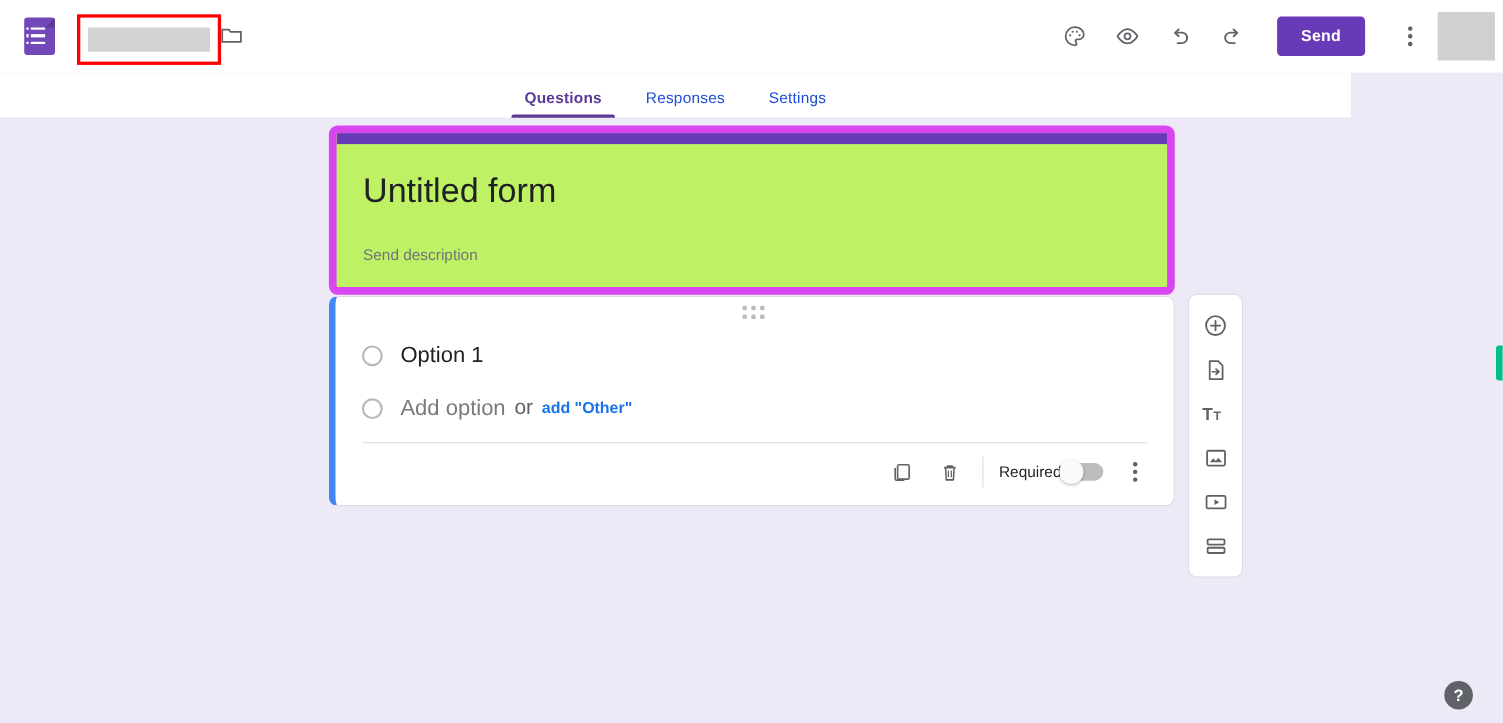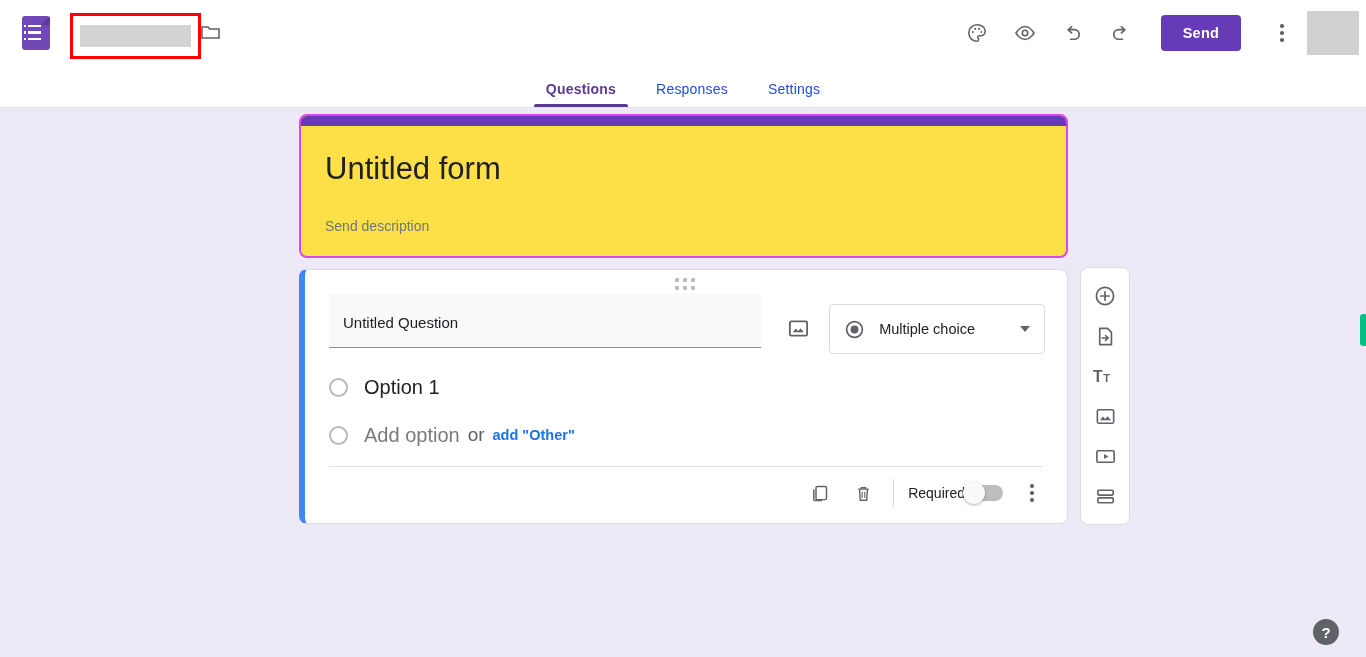--- a/index.html
+++ b/index.html
@@ -73,41 +73,41 @@
   .kebab { width: 34px; height: 42px; display:flex; flex-direction: column;
     align-items: center; justify-content: center; cursor: pointer; }
   .kebab i { width: 3.6px; height: 3.6px; border-radius: 50%; background: #5f6368; margin: 1.6px 0; display:block; }
   .avatar {
     width: 52px; height: 44px; background: #d0d0d0;
     margin-left: 8px; margin-right: 7px;
   }
 
   
   .tabs {
-    position: absolute; left: 0; top: 66px; width: 1366px; height: 42px;
+    position: absolute; left: 0; top: 66px; width: 1228px; height: 42px;
     background: #fff; display: flex; align-items: flex-end; justify-content: center;
     border-bottom: 1px solid #e3e1ea;
   }
   .tab {
     font-size: 14px; color: #1d4ed8; padding: 0 12px 10px 12px;
     margin: 0 8px; cursor: pointer; position: relative; letter-spacing: .2px;
   }
   .tab.active { color: #5b3a95; font-weight: bold; }
   .tab.active:after {
     content: ""; position: absolute; left: 0; right: 0; bottom: 0;
     height: 3px; background: #5b3a95; border-radius: 2px 2px 0 0;
   }
 
   
   .canvas { position: absolute; left: 0; top: 109px; width: 1366px; height: 548px; }
 
   .form-header-card {
     position: absolute; left: 299px; top: 5px; width: 769px;
-    background: #fde047; border-radius: 8px;
-    border: 2px solid #d946ef; overflow: hidden;
+    background: #bef264; border-radius: 8px;
+    border: 7px solid #d946ef; overflow: hidden;
   }
   .purple-strip { height: 10px; background: #673ab7; }
   .fh-inner { padding: 24px 24px 22px 24px; }
   .form-title {
     font-size: 31px; color: #202124; font-weight: normal;
     letter-spacing: 0px; line-height: 38px; padding-bottom: 6px;
   }
   .form-desc { font-size: 14px; color: #70757a; margin-top: 24px; }
 
   
@@ -288,41 +288,20 @@
 
     <div class="drag-handle">
       <i></i>
         <i></i>
         <i></i>
         <i></i>
         <i></i>
         <i></i>
     </div>
 
-    <div class="q-row">
-      <div class="q-title-field">Untitled Question</div>
-
-      <div class="q-image-btn">
-        <svg width="23" height="23" viewBox="0 0 24 24">
-          <rect x="3" y="4.5" width="18" height="15" rx="1.5" fill="none" stroke="#5f6368" stroke-width="1.9"></rect>
-          <path d="M6 16l3.2-4 2.4 2.8 2.4-3 3.6 4.2z" fill="#5f6368"></path>
-        </svg>
-      </div>
-
-      <div class="q-type-select">
-        <span>
-          <svg width="21" height="21" viewBox="0 0 24 24">
-            <circle cx="12" cy="12" r="9" fill="none" stroke="#5f6368" stroke-width="2"></circle>
-            <circle cx="12" cy="12" r="4.5" fill="#5f6368"></circle>
-          </svg>
-        </span>
-        <span class="q-type-label">Multiple choice</span>
-        <span class="caret"></span>
-      </div>
-    </div>
 
     <div class="options">
       <div class="opt-row">
         <span class="radio-outline"></span>
         <span class="opt-label">Option 1</span>
       </div>
       <div class="opt-row">
         <span class="radio-outline"></span>
         <span class="opt-label muted">Add option</span>
         <span class="opt-or">or</span>

